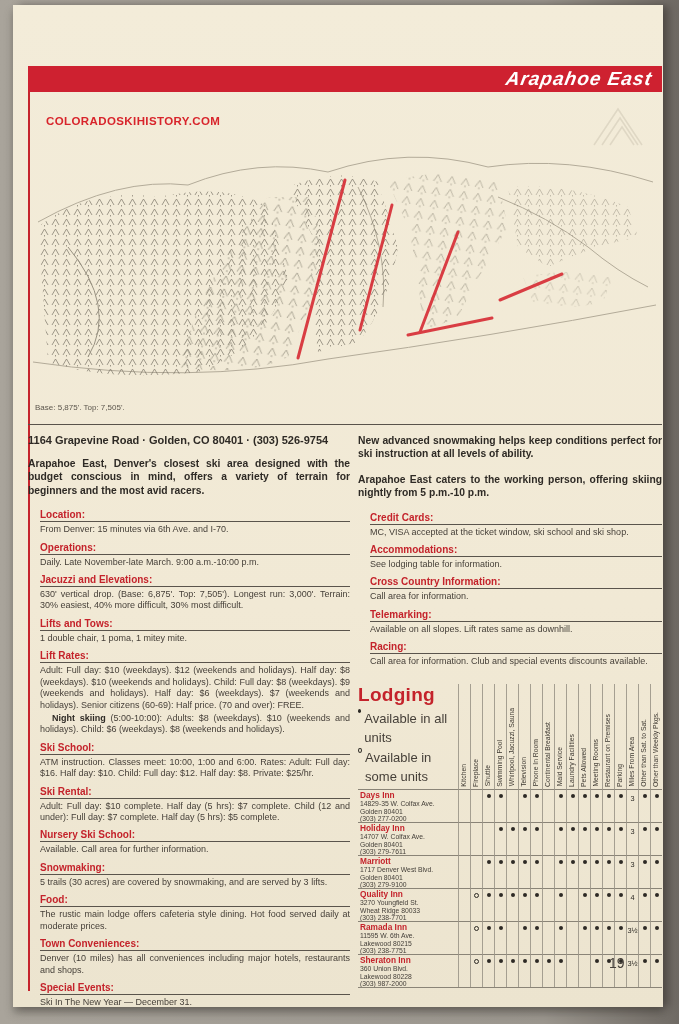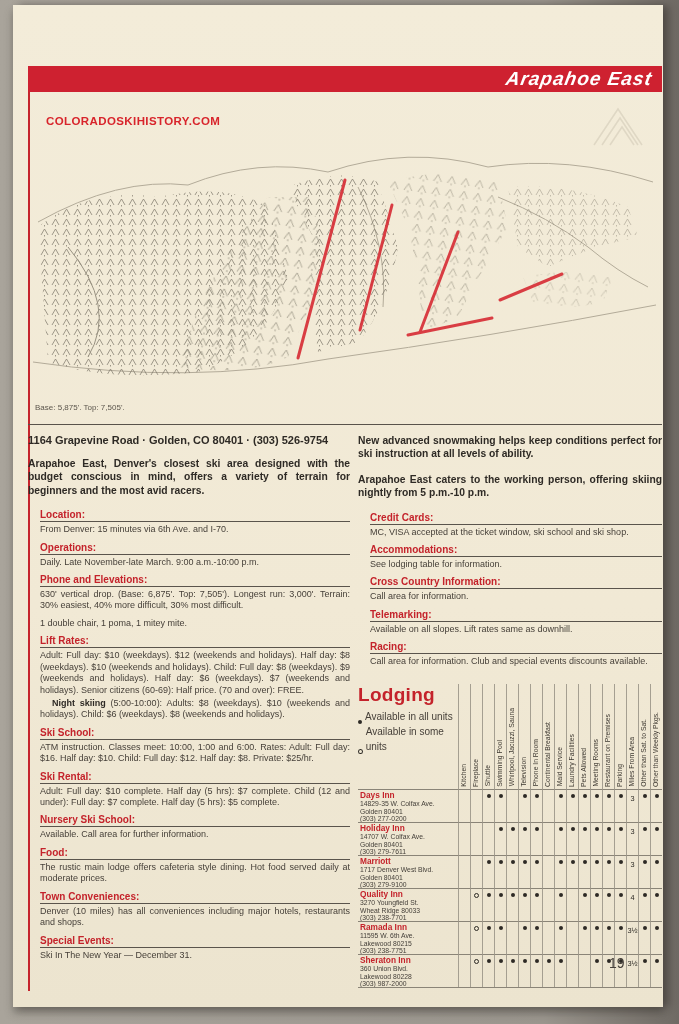--- a/index.html
+++ b/index.html
@@ -45,21 +45,21 @@
   .sec-body b{color:#2e2a25;padding-left:12px;}
   
   .lodge{margin-top:16px;}
   .lodge-grid{
     display:grid;grid-template-columns:100px repeat(17,12px);
     border-bottom:1px solid #8a8477;
   }
   .lhead-cell{position:relative;height:105px;}
   .lodge-title{color:#c4232b;font-weight:bold;font-size:19px;letter-spacing:.3px;}
   .legend{margin-top:3px;}
-  .legend-item{display:flex;align-items:flex-end;gap:3px;font-size:10px;color:#453f38;line-height:1.5;}
+  .legend-item{display:flex;align-items:flex-start;gap:3px;font-size:13px;color:#453f38;line-height:1.5;}
   .amen-head{
     display:flex;align-items:flex-end;justify-content:center;
     border-left:1px solid #a59f91;height:105px;overflow:hidden;
   }
   .amen-head span{
     writing-mode:vertical-rl;transform:rotate(180deg);
     font-size:6.8px;color:#3d3831;line-height:1;white-space:nowrap;padding-top:2px;
   }
   .name-cell{border-top:1px solid #8a8477;padding:1px 2px;overflow:hidden;height:33px;box-sizing:border-box;}
   .h-name{color:#c4232b;font-weight:bold;font-size:8.3px;line-height:1.1;}
@@ -142,42 +142,47 @@
       <div id="leftSecs">
           <div class="sec">
             <div class="sec-head">Location:</div>
             <p class="sec-body">From Denver: 15 minutes via 6th Ave. and I-70.</p>
           </div>
           <div class="sec">
             <div class="sec-head">Operations:</div>
             <p class="sec-body">Daily. Late November-late March. 9:00 a.m.-10:00 p.m.</p>
           </div>
           <div class="sec">
-            <div class="sec-head">Phone and Elevations:</div>
+            <div class="sec-head">Jacuzzi and Elevations:</div>
             <p class="sec-body">630' vertical drop. (Base: 6,875'. Top: 7,505'). Longest run: 3,000'. Terrain: 30% easiest, 40% more difficult, 30% most difficult.</p>
           </div>
           <div class="sec">
+            <div class="sec-head">Lifts and Tows:</div>
             <p class="sec-body">1 double chair, 1 poma, 1 mitey mite.</p>
           </div>
           <div class="sec">
             <div class="sec-head">Lift Rates:</div>
             <p class="sec-body">Adult: Full day: $10 (weekdays). $12 (weekends and holidays). Half day: $8 (weekdays). $10 (weekends and holidays). Child: Full day: $8 (weekdays). $9 (weekends and holidays). Half day: $6 (weekdays). $7 (weekends and holidays). Senior citizens (60-69): Half price. (70 and over): FREE.</p>
             <p class="sec-body"><b>Night skiing</b> (5:00-10:00): Adults: $8 (weekdays). $10 (weekends and holidays). Child: $6 (weekdays). $8 (weekends and holidays).</p>
           </div>
           <div class="sec">
             <div class="sec-head">Ski School:</div>
             <p class="sec-body">ATM instruction. Classes meet: 10:00, 1:00 and 6:00. Rates: Adult: Full day: $16. Half day: $10. Child: Full day: $12. Half day: $8. Private: $25/hr.</p>
           </div>
           <div class="sec">
             <div class="sec-head">Ski Rental:</div>
             <p class="sec-body">Adult: Full day: $10 complete. Half day (5 hrs): $7 complete. Child (12 and under): Full day: $7 complete. Half day (5 hrs): $5 complete.</p>
           </div>
           <div class="sec">
             <div class="sec-head">Nursery Ski School:</div>
             <p class="sec-body">Available. Call area for further information.</p>
+          </div>
+          <div class="sec">
+            <div class="sec-head">Snowmaking:</div>
+            <p class="sec-body">5 trails (30 acres) are covered by snowmaking, and are served by 3 lifts.</p>
           </div>
           <div class="sec">
             <div class="sec-head">Food:</div>
             <p class="sec-body">The rustic main lodge offers cafeteria style dining. Hot food served daily at moderate prices.</p>
           </div>
           <div class="sec">
             <div class="sec-head">Town Conveniences:</div>
             <p class="sec-body">Denver (10 miles) has all conveniences including major hotels, restaurants and shops.</p>
           </div>
           <div class="sec">

